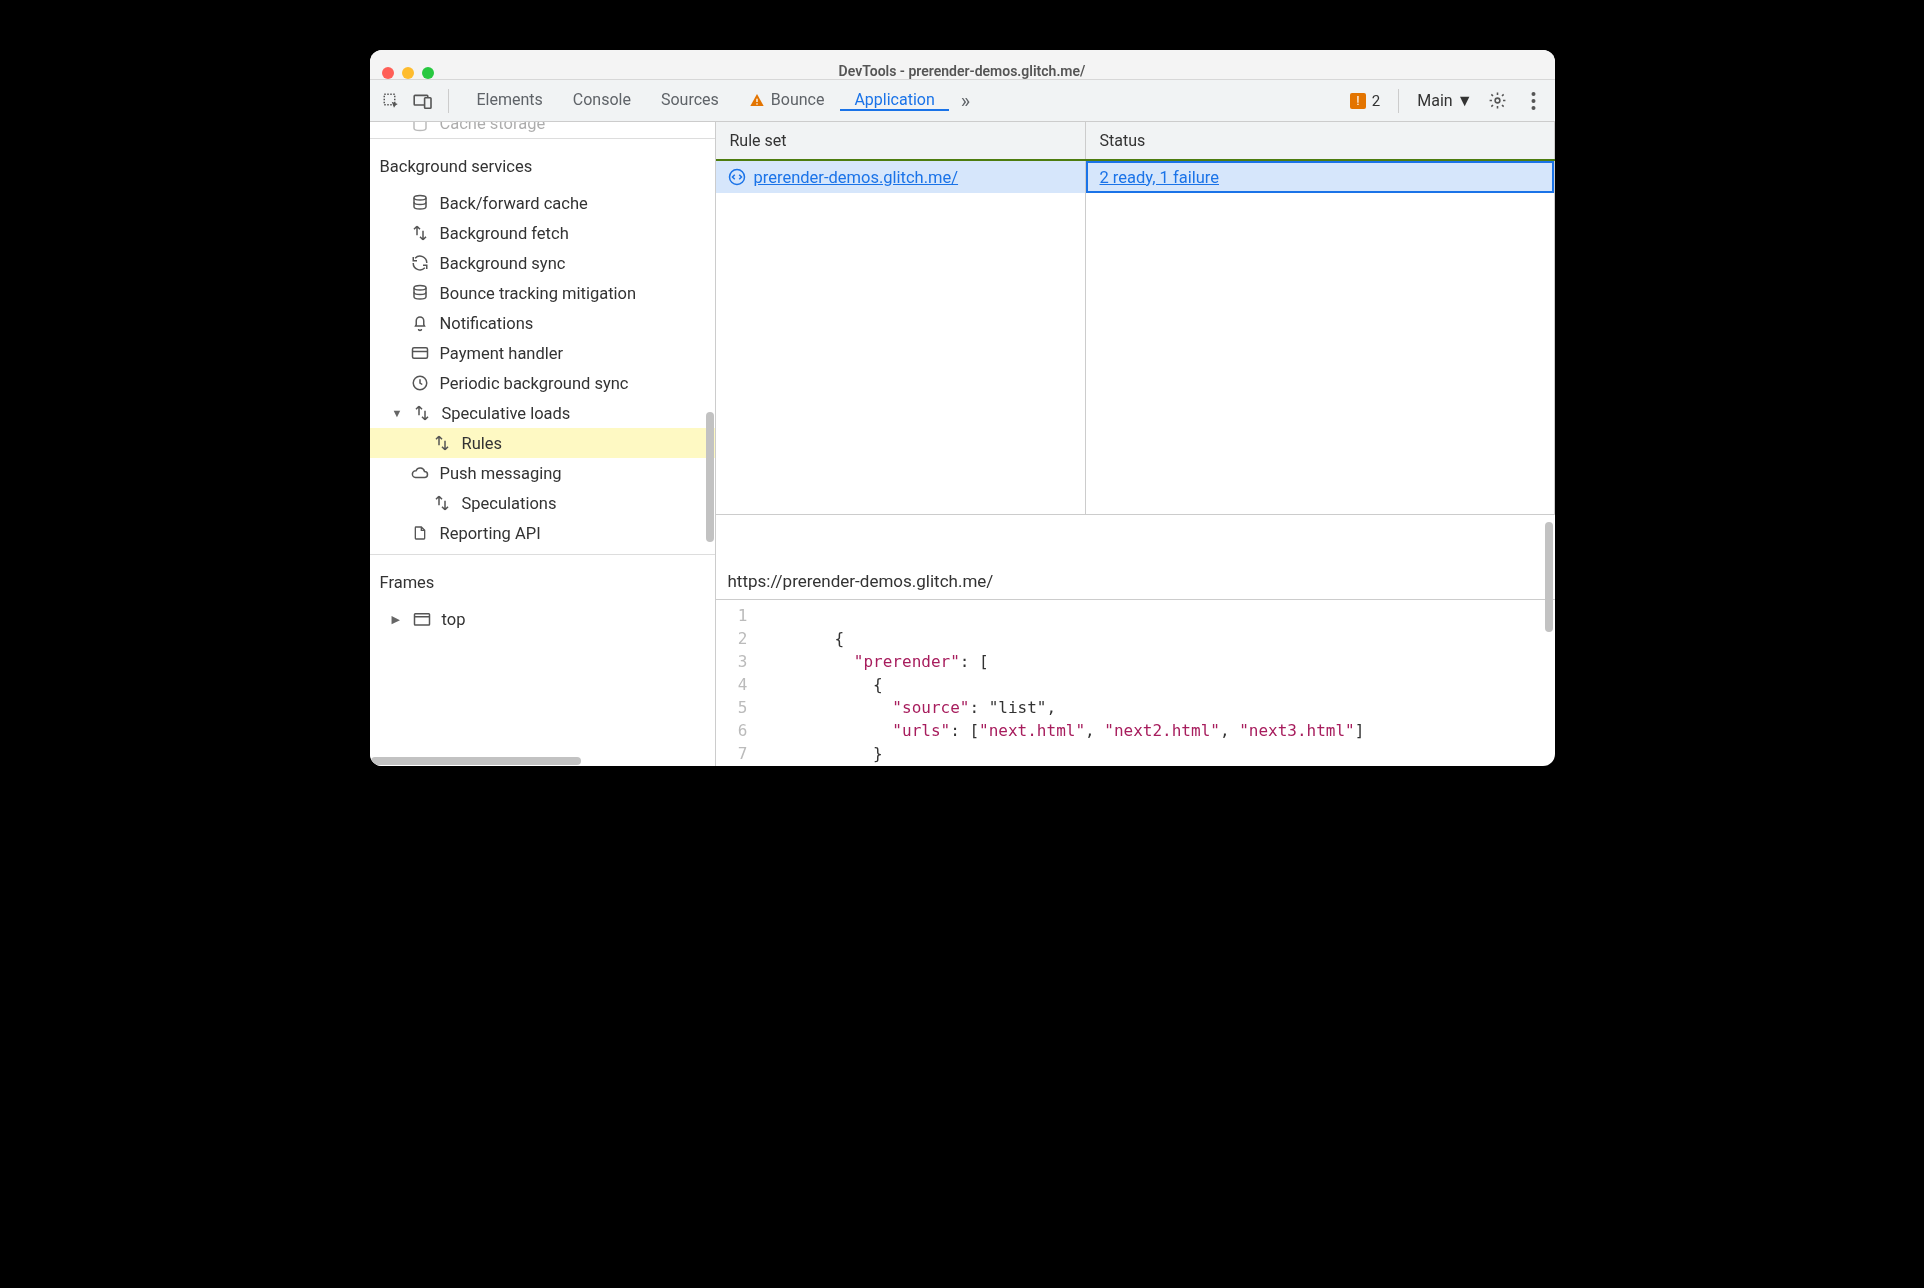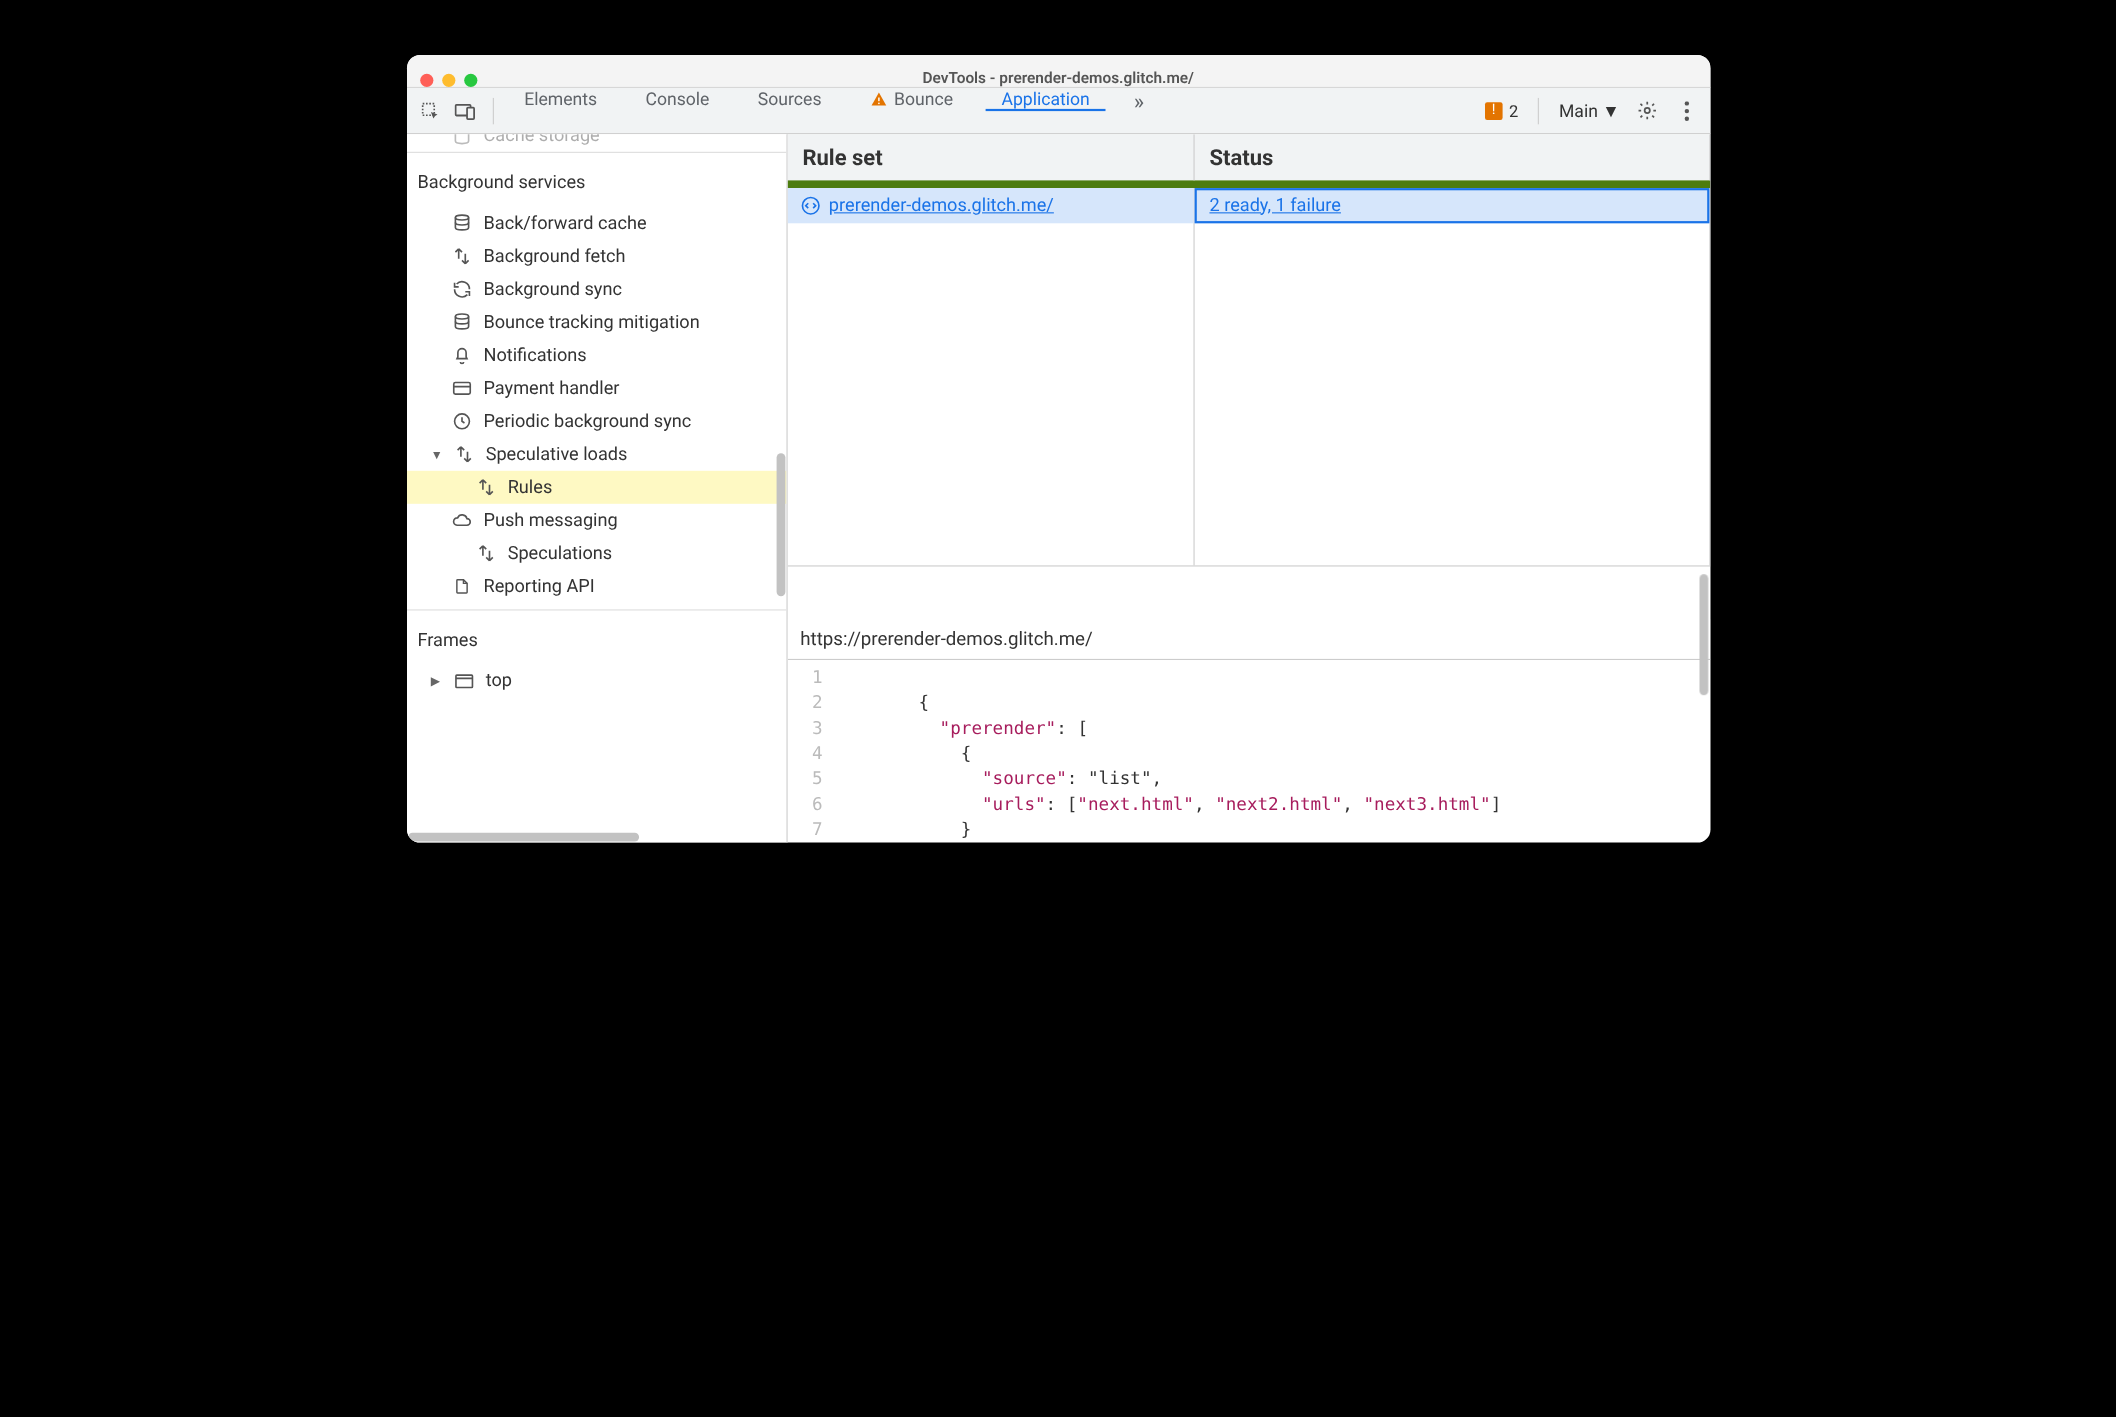--- a/index.html
+++ b/index.html
@@ -47,21 +47,21 @@
     height:42px;
     background:#f1f3f4;
     border-bottom:1px solid #ccc;
     display:flex;
     align-items:center;
     padding:0 10px;
     gap:10px;
   }
   .tb-iconbtn { width:22px; height:22px; display:flex; align-items:center; justify-content:center; color:#555; }
   .tb-sep { width:1px; height:24px; background:#ccc; margin:0 4px; }
-  .tb-tabs { display:flex; align-items:flex-start; height:100%; gap:16px; }
+  .tb-tabs { display:flex; align-items:center; height:100%; gap:2px; }
   .tb-tab {
     display:flex; align-items:center; padding:0 14px; font-size:16px; color:#5f6368;
     border-bottom:2.5px solid transparent; gap:6px;
   }
   .tb-tab.active { color:#1a73e8; border-bottom-color:#1a73e8; }
   .tb-tab .warn { color:#e37400; }
   .tb-overflow { padding:0 10px; color:#5f6368; font-size:20px; }
   .tb-right { margin-left:auto; display:flex; align-items:center; gap:14px; }
   .tb-issues { display:flex; align-items:center; gap:6px; font-size:15px; color:#333; }
   .tb-issues .badge { width:16px; height:16px; background:#e37400; display:flex;
@@ -89,22 +89,22 @@
   .sb-caret { width:10px; display:inline-block; color:#666; font-size:11px; }
   .sb-icon { width:20px; height:20px; color:#555; flex:none; display:flex;
              align-items:center; justify-content:center; }
   .sb-scrollthumb { position:absolute; right:1px; top:290px; width:8px; height:130px;
                     background:#c2c2c2; border-radius:4px; }
   .sb-hscroll { position:absolute; left:1px; bottom:1px; height:8px; width:210px;
                     background:#c2c2c2; border-radius:4px; }
 
   
   .rules-area   { flex:0 0 392px; display:flex; flex-direction:column; }
-  .rules-header { display:flex; background:#f1f3f4; border-bottom:7px solid #4d7c0f;
-                  font-size:20px; color:#333;font-weight:bold; }
+  .rules-header { display:flex; background:#f1f3f4; border-bottom:2px solid #4d7c0f;
+                  font-size:16px; color:#333; }
   .rh-cell { padding:9px 14px; border-right:1px solid #ccc; }
   .rh-ruleset { width:370px; }
   .rh-status  { flex:1; }
   .rules-body { display:flex; flex:1; }
   .rb-col { border-right:1px solid #ccc; }
   .rb-ruleset { width:370px; }
   .rb-status  { flex:1; }
   .rb-row { display:flex; align-items:center; height:32px; padding:0 12px;
             background:#d6e6fb; font-size:16.5px; }
   .rb-row a { color:#1a73e8; text-decoration:underline; }

